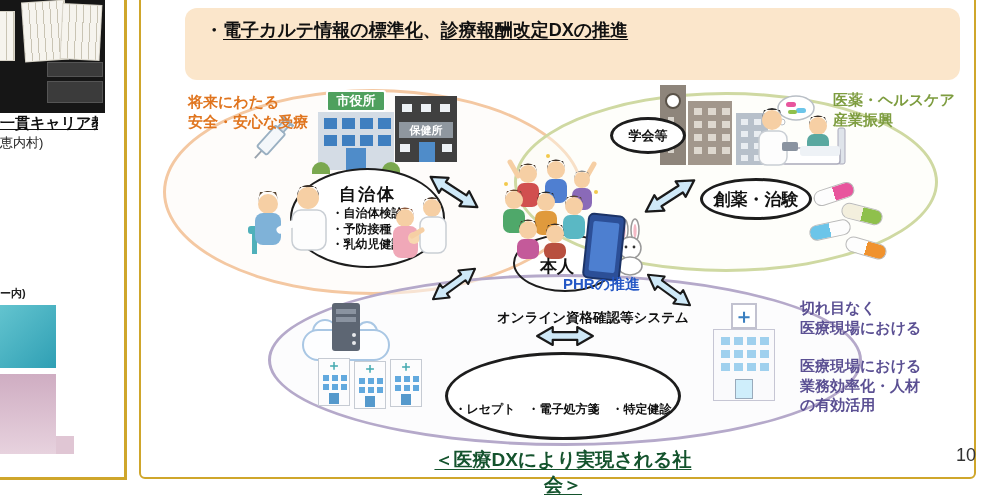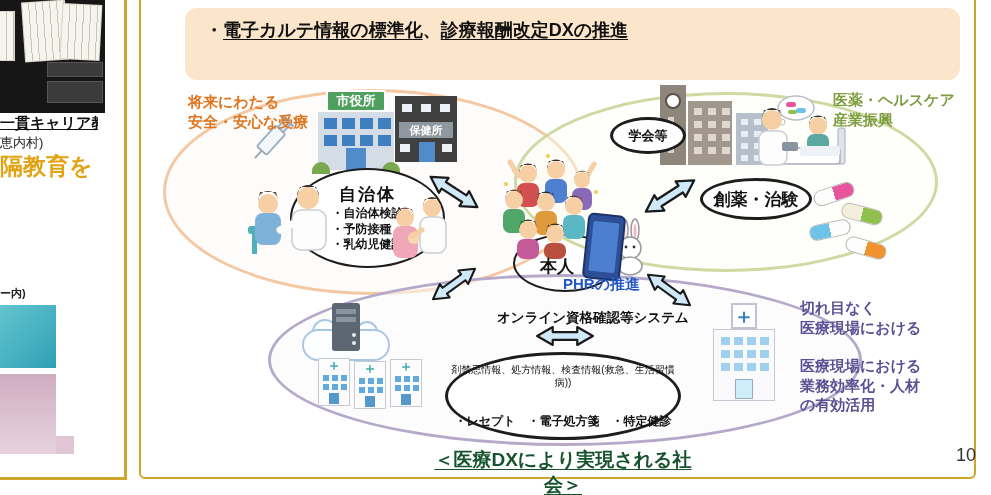--- a/index.html
+++ b/index.html
@@ -161,21 +161,20 @@
 <div id="left-slide" class="abs">
   <div id="ls-photo">
     <div class="paper" style="left:24px;top:2px;width:42px;height:58px;transform:rotate(-4deg);"></div>
     <div class="paper" style="left:62px;top:5px;width:38px;height:54px;transform:rotate(3deg);"></div>
     <div class="paper" style="left:0;top:12px;width:14px;height:48px;"></div>
     <div class="ls-cap" style="left:47px;top:62px;width:56px;height:15px;"></div>
     <div class="ls-cap" style="left:47px;top:81px;width:56px;height:22px;"></div>
   </div>
   <div id="ls-career">一貫キャリア教育</div>
   <div id="ls-village">恵内村)</div>
-  <div id="ls-remote">隔教育を</div>
   <div id="ls-partial">ー内)</div>
   <div id="ls-bar-teal"></div>
   <div id="ls-bar-pink"></div>
   <div id="ls-bar-pink2"></div>
   <div id="ls-border-r"></div>
   <div id="ls-border-b"></div>
 </div>
 
 <div id="panel-frame" class="abs"></div>
 
@@ -371,21 +370,20 @@
   <div class="t">自治体</div>
   <div class="i pre">・自治体検診
 ・予防接種
 ・乳幼児健診</div>
 </div>
 <div id="node-gakkai" class="abs node">学会等</div>
 <div id="node-souyaku" class="abs node">創薬・治験</div>
 <div id="node-honnin" class="abs node"></div>
 <div id="honnin-label" class="abs ftext">本人</div>
 <div id="node-iryokikan" class="abs node">
-  <div class="l1">剤禁忌情報、処方情報、検査情報(救急、生活習慣病))</div>
   <div class="l3">・レセプト　・電子処方箋　・特定健診</div>
 </div>
 
 <div id="arrow-tl" class="abs arrow">
   <svg viewBox="0 0 104 40">
       <polygon points="2,20 30,4 30,13 74,13 74,4 102,20 74,36 74,27 30,27 30,36" fill="#cfe9f8" stroke="#1a1a1a" stroke-width="4" stroke-linejoin="round"></polygon>
     </svg>
 </div>
 <div id="arrow-tr" class="abs arrow">
   <svg viewBox="0 0 104 40">

